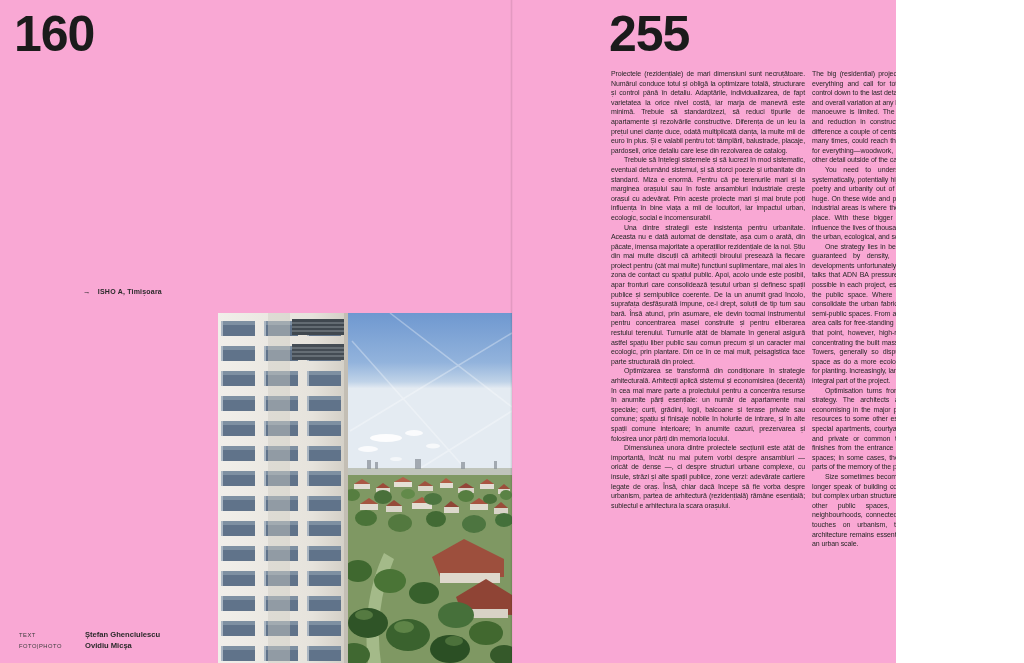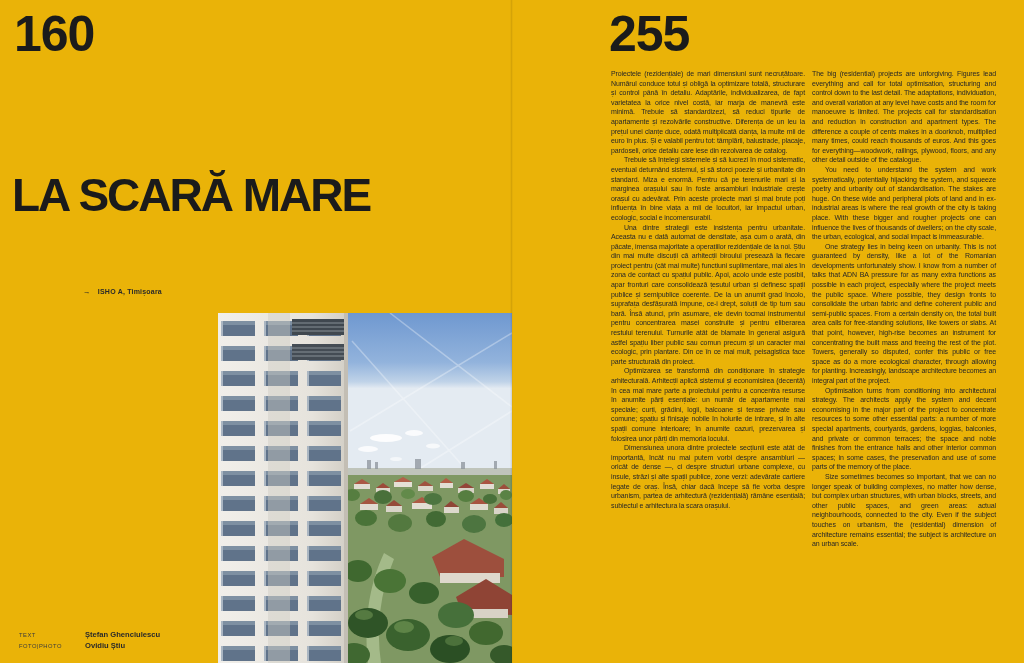--- a/index.html
+++ b/index.html
@@ -2,21 +2,21 @@
 <html><head>
 <meta charset="utf-8">
 <style>
   html,body { margin:0; padding:0; }
   body {
     width:1024px; height:663px;
     background:#ffffff;
     font-family:"Liberation Sans", sans-serif;
     -webkit-font-smoothing:antialiased;
   }
-  .spread { position:relative; width:1024px; height:663px; background:#eab308; overflow:hidden; }
+  .spread { position:relative; width:896px; height:663px; background:#f9a8d4; overflow:hidden; }
   .spine  { position:absolute; left:510px; top:0; width:3px; height:663px;
             background:linear-gradient(to right, rgba(0,0,0,0), rgba(0,0,0,0.09), rgba(0,0,0,0)); }
 
   .page-number {
     position:absolute; margin:0;
     font-size:50px; font-weight:700; letter-spacing:-1px;
     color:#1b1b1b; line-height:1;
   }
   #pn-left  { left:14px;  top:9px; }
   #pn-right { left:609px; top:9px; }
@@ -54,36 +54,35 @@
 </style>
 </head>
 <body>
 
 <div class="spread">
 
   <section>
     <div class="page-number" id="pn-left">160</div>
 
     <h1 class="title">
-      <span>LA SCARĂ MARE</span>
     </h1>
 
     <div class="project-line">
       <span class="marker">→</span>
       <span>ISHO A, Timișoara</span>
     </div>
 
     <div class="credits">
       <div class="row">
         <span class="label">TEXT</span>
         <span class="value">Ștefan Ghenciulescu</span>
       </div>
       <div class="row">
         <span class="label">FOTO|PHOTO</span>
-        <span class="value">Ovidiu Știu</span>
+        <span class="value">Ovidiu Micșa</span>
       </div>
     </div>
 
     <figure class="photo">
       <svg viewBox="0 0 294 350" preserveAspectRatio="none" aria-hidden="true">
         <defs>
           <linearGradient id="sky" x1="0" y1="0" x2="0" y2="1">
             <stop offset="0" stop-color="#6f98d0"></stop>
             <stop offset="0.30" stop-color="#92b3dc"></stop>
             <stop offset="0.42" stop-color="#c0d3e8"></stop>

